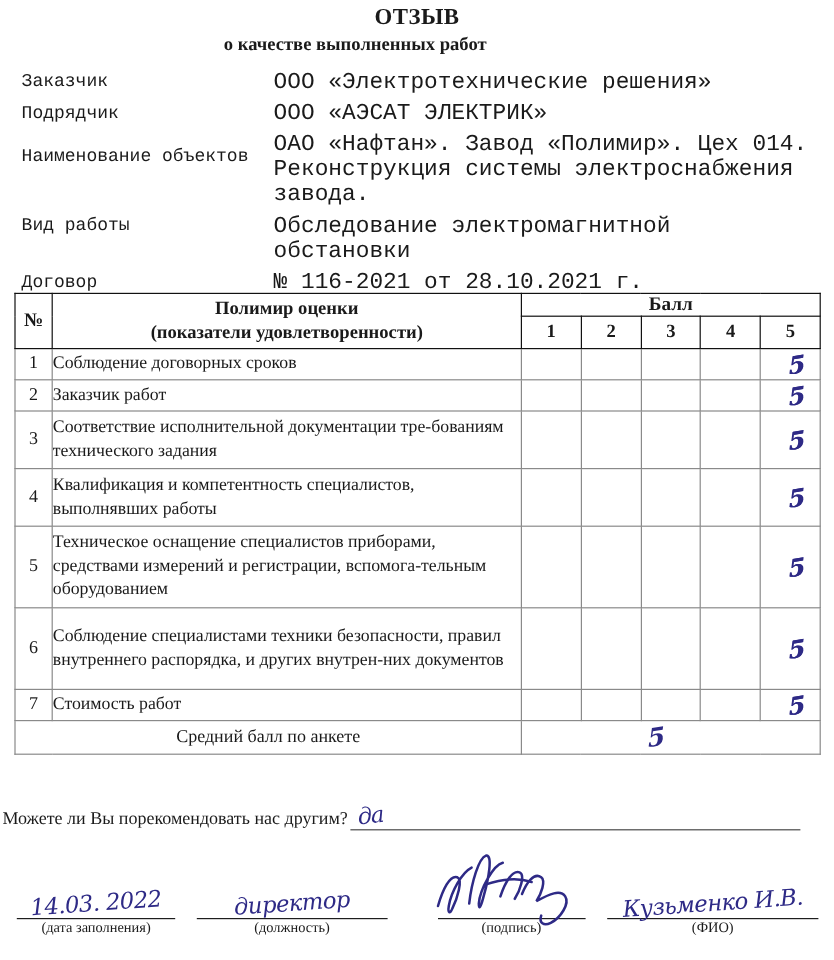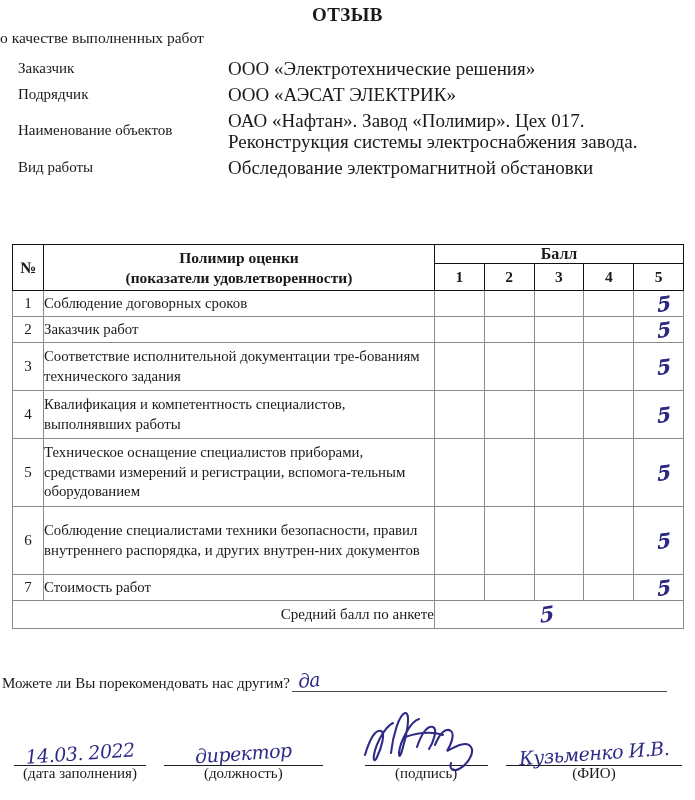--- a/index.html
+++ b/index.html
@@ -32,31 +32,32 @@
     text-align: center;
     font-weight: bold;
     font-size: 19px;
     letter-spacing: 0.4px;
   }
   .doc-subtitle {
     position: absolute;
     top: 29px;
     left: 0;
     width: 592px;
-    text-align: left;
-    font-weight: normal;
+    text-align: center;
+    font-weight: bold;
     font-size: 15.5px;
   }
 
   
   .info-block {
     position: absolute;
     top: 58px;
     left: 18px;
     width: 660px;
+    font-family: Liberation Mono, monospace;
   }
   .info-row {
     display: flex;
     align-items: flex-start;
     margin-bottom: 5px;
   }
   .info-label {
     width: 210px;
     flex: 0 0 210px;
     font-size: 15px;
@@ -125,21 +126,21 @@
     font-size: 14.8px;
     line-height: 19.5px;
     padding: 3px 4px 3px 6px;
     text-align: left;
   }
   td.c-score {
     width: 50px;
     position: relative;
   }
   td.c-avg-label {
-    text-align: right;
+    text-align: center;
     font-size: 15px;
     padding: 5px 0;
   }
   td.c-avg-score {
     position: relative;
   }
 
   
   .hand {
     font-family: "DejaVu Serif", "Liberation Serif", serif;
@@ -212,21 +213,21 @@
   .sig-cell {
     position: relative;
     text-align: center;
   }
   .sig-cell .line {
     border-bottom: 1.8px solid #1d1d1d;
     height: 30px;
     position: relative;
   }
   .sig-cell .cap {
-    font-size: 15px;
+    font-size: 12px;
     margin-top: 1px;
     line-height: 13px;
   }
   .sig-cell .ink {
     position: absolute;
     left: 0;
     right: 0;
     bottom: 1px;
     color: #2e2a86;
     font-family: "DejaVu Serif", serif;
@@ -267,30 +268,34 @@
     </div>
 
     <div class="info-row">
       <div class="info-label">Подрядчик</div>
       <div class="info-value">ООО «АЭСАТ ЭЛЕКТРИК»</div>
     </div>
 
     <div class="info-row two-line">
       <div class="info-label">Наименование объектов</div>
       <div class="info-value">
-        <span class="vline">ОАО «Нафтан». Завод «Полимир». Цех 017.</span>
+        <span class="vline">ОАО «Нафтан». Завод «Полимир». Цех 014.</span>
         <span class="vline">Реконструкция системы электроснабжения завода.</span>
       </div>
     </div>
 
     <div class="info-row">
       <div class="info-label">Вид работы</div>
       <div class="info-value">Обследование электромагнитной обстановки</div>
     </div>
 
+    <div class="info-row">
+      <div class="info-label">Договор</div>
+      <div class="info-value">№ 116-2021 от 28.10.2021 г.</div>
+    </div>
 
   </div>
 
   <div class="tbl-wrap">
     <table class="grade">
       <thead>
         <tr>
           <th class="col-num" rowspan="2">№</th>
           <th class="col-crit" rowspan="2">
             <div>Полимир оценки</div>

